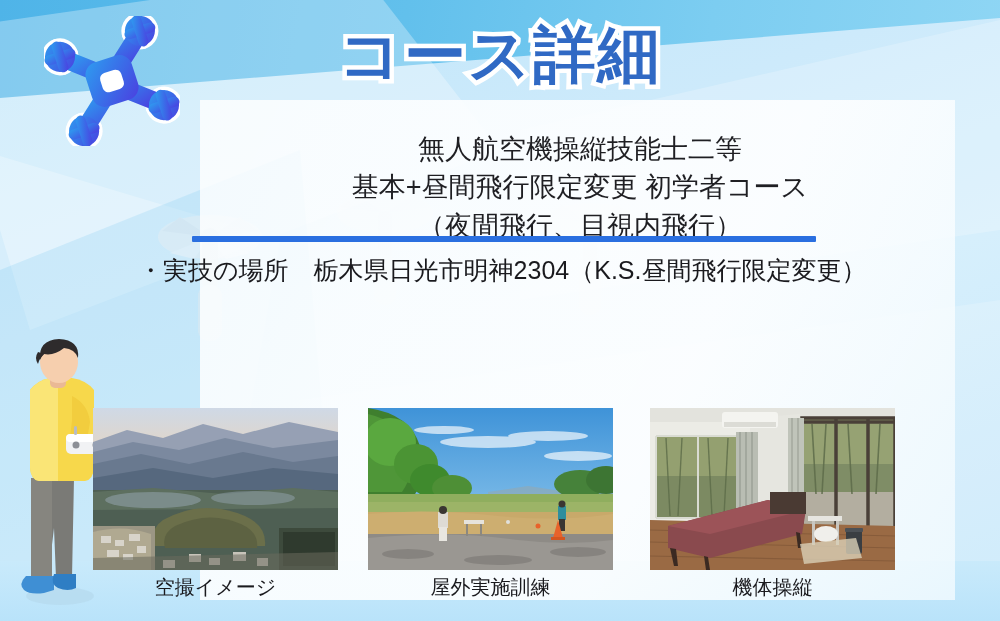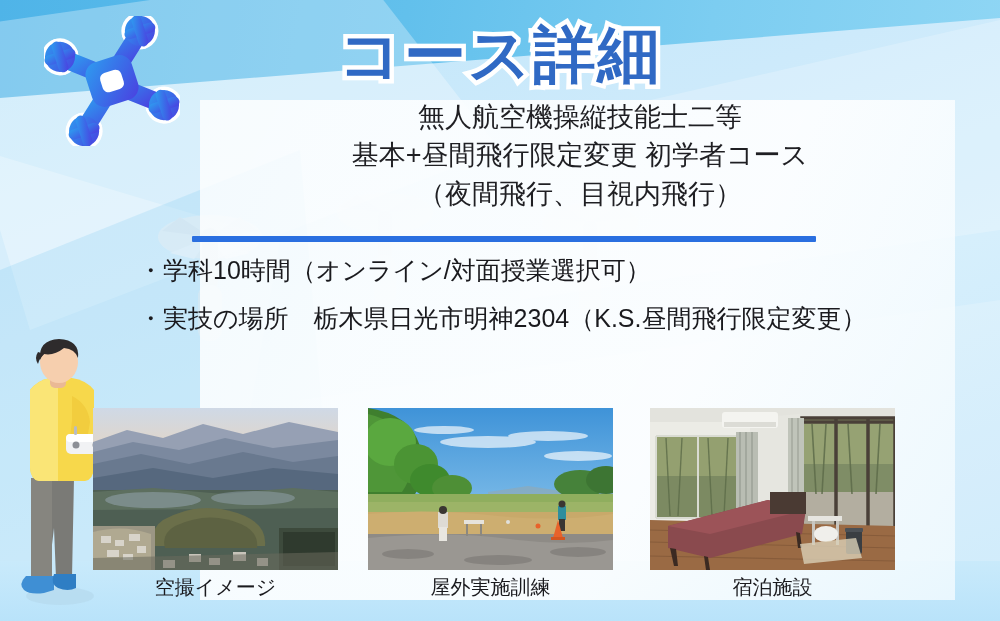--- a/index.html
+++ b/index.html
@@ -94,21 +94,21 @@
     line-height: 1.05;
     color: #3069c4;
     -webkit-text-stroke: 9px #ffffff;
     paint-order: stroke fill;
     z-index: 6;
   }
 
   
   .subtitle {
     position: absolute;
-    left: 200px; top: 98px;
+    left: 200px; top: 130px;
     width: 760px;
     text-align: center;
     font-size: 27px;
     line-height: 1.42;
     color: #1f1f23;
     z-index: 6;
     white-space: pre-line;
   }
 
   
@@ -304,21 +304,20 @@
 
   <div class="title">コース詳細</div>
 
   <div class="subtitle">無人航空機操縦技能士二等
 基本+昼間飛行限定変更 初学者コース
 （夜間飛行、目視内飛行）</div>
 
   <div class="divider"></div>
 
   <div class="bullets">
-    <div class="bullet-line">・学科10時間（オンライン/対面授業選択可）</div>
     <div class="bullet-line">・実技の場所　栃木県日光市明神2304（K.S.昼間飛行限定変更）</div>
   </div>
 
   <div class="photos">
 
     <div class="photo photo-1">
       <svg viewBox="0 0 245 162" xmlns="http://www.w3.org/2000/svg">
         <defs>
           <linearGradient id="sky1" x1="0" y1="0" x2="0" y2="1">
             <stop offset="0%" stop-color="#cfd9e6"></stop>
@@ -497,16 +496,16 @@
         <rect x="195" y="120" width="18" height="4" rx="1" fill="#4c5156"></rect>
 
         <path d="M150 136 L206 130 L212 150 L154 156 Z" fill="#d9cfb6" opacity="0.8"></path>
       </svg>
     </div>
   </div>
 
   <div class="captions">
     <div class="caption cap-2">屋外実施訓練</div>
     <div class="caption cap-1">空撮イメージ</div>
-    <div class="caption cap-3">宿泊施設</div>
+    <div class="caption cap-3">機体操縦</div>
   </div>
 
 </div>
 
 </body></html>

